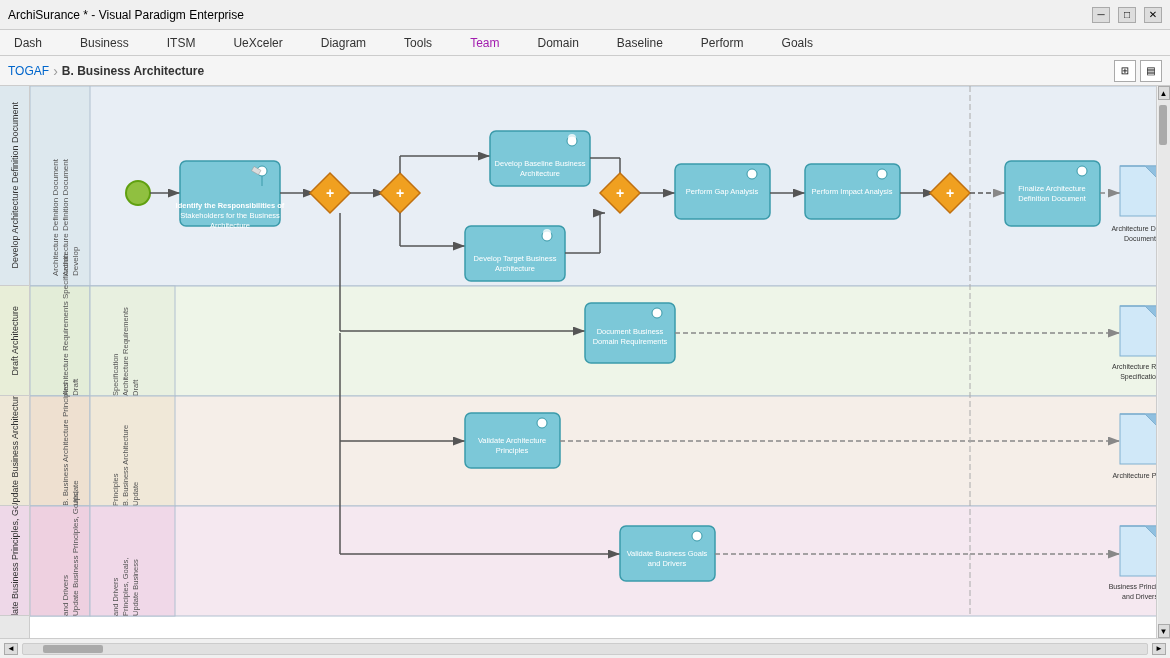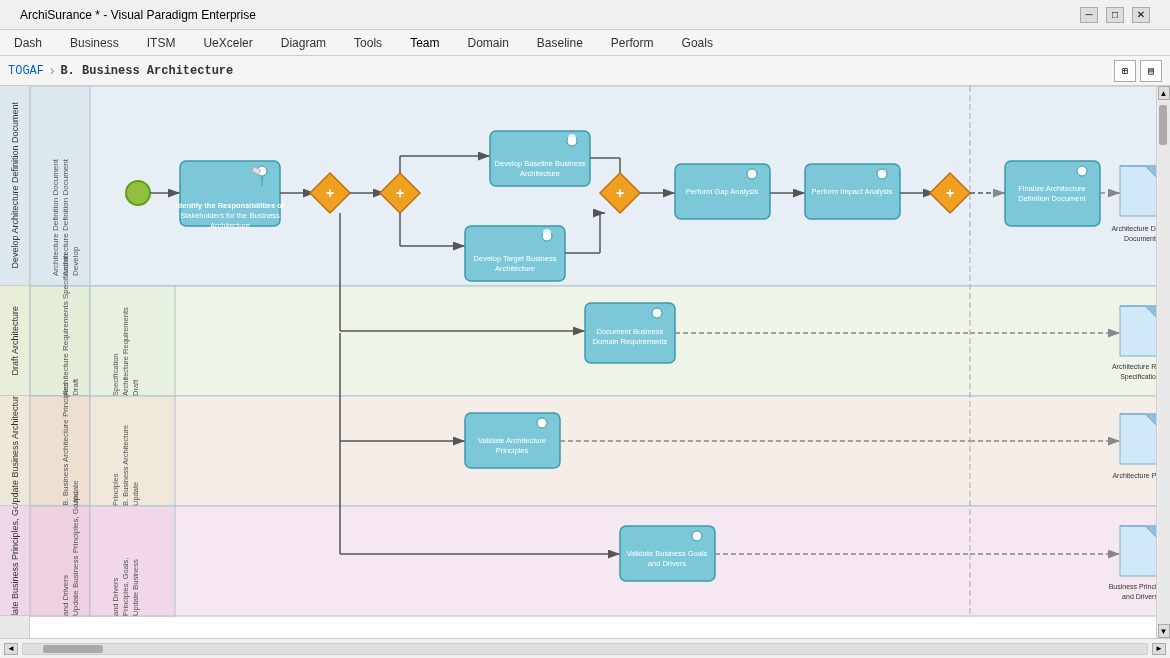--- a/index.html
+++ b/index.html
@@ -4,56 +4,55 @@
   <style>
     * { box-sizing: border-box; margin: 0; padding: 0; }
     body { font-family: 'Segoe UI', Arial, sans-serif; font-size: 12px; background: #f0f0f0; width: 1170px; height: 658px; overflow: hidden; }
 
     
     #title-bar {
       background: #f0f0f0;
       height: 30px;
       display: flex;
       align-items: center;
-      padding: 0 20px;
+      padding: 0 8px;
       border-bottom: 1px solid #ccc;
       justify-content: space-between;
     }
     #title-bar .window-controls { display: flex; gap: 8px; }
     #title-bar .win-btn { width: 18px; height: 16px; background: #ddd; border: 1px solid #aaa; cursor: pointer; display: flex; align-items: center; justify-content: center; font-size: 10px; }
 
     
     #menu-bar {
       background: #f5f5f5;
       height: 26px;
       display: flex;
       align-items: center;
       padding: 0 4px;
       border-bottom: 1px solid #ccc;
-      gap: 8px;
+      gap: 18px;
     }
     .menu-item {
       padding: 3px 10px;
       cursor: pointer;
       font-size: 12px;
       color: #333;
       border-radius: 2px;
     }
-    .menu-item.active { color: #000000; }
+    .menu-item.active { color: #a21caf; }
 
     
     #breadcrumb-bar {
       background: #f5f5f5;
       height: 30px;
       display: flex;
       align-items: center;
       padding: 0 8px;
       border-bottom: 1px solid #ccc;
       justify-content: space-between;
-      font-family: Liberation Mono, monospace;
     }
     .breadcrumb-items { display: flex; align-items: center; gap: 4px; }
     .breadcrumb-item { font-size: 12px; color: #0066cc; cursor: pointer; }
     .breadcrumb-sep { color: #999; font-size: 14px; }
     .breadcrumb-current { font-size: 12px; color: #333; font-weight: bold; }
     .breadcrumb-icons { display: flex; gap: 4px; }
     .bc-icon { width: 22px; height: 22px; border: 1px solid #aaa; background: #fff; cursor: pointer; display: flex; align-items: center; justify-content: center; font-size: 10px; }
 
     
     #main {

